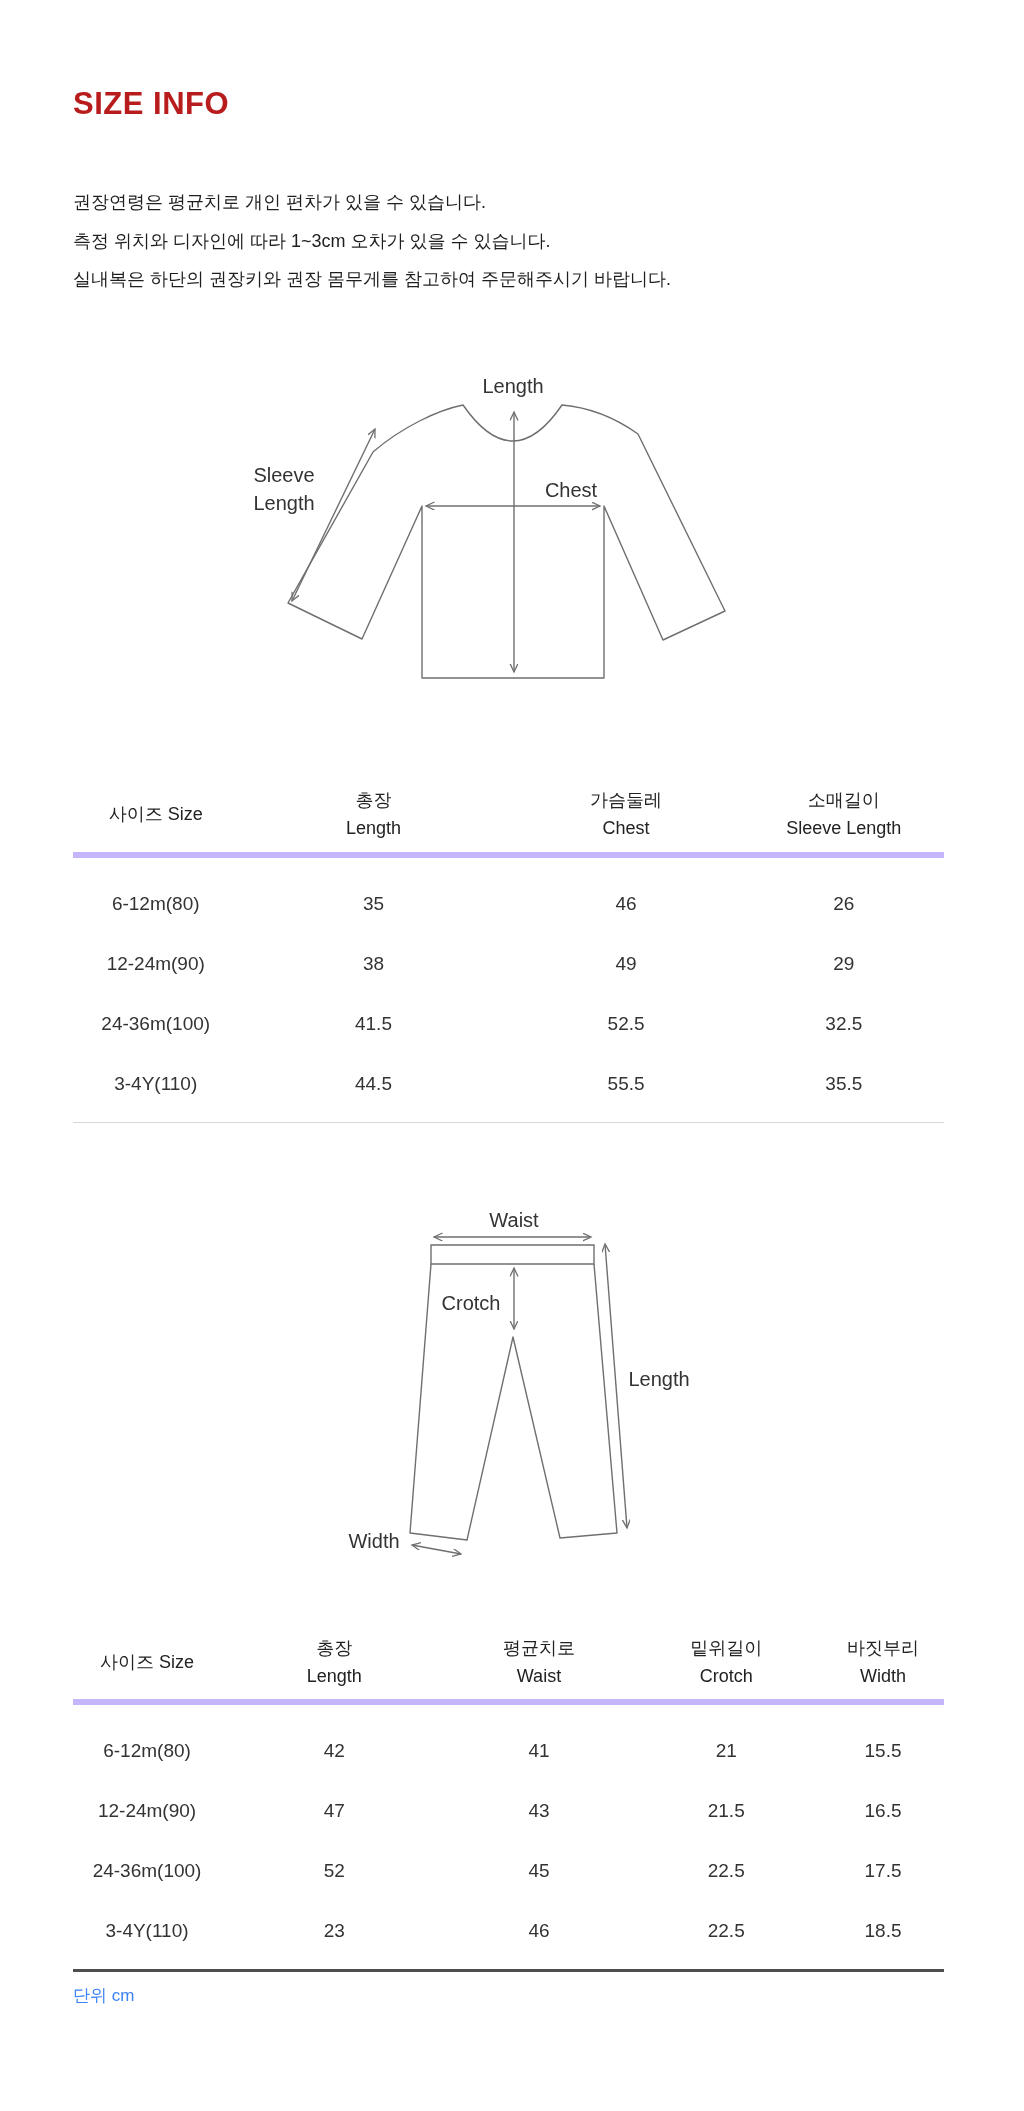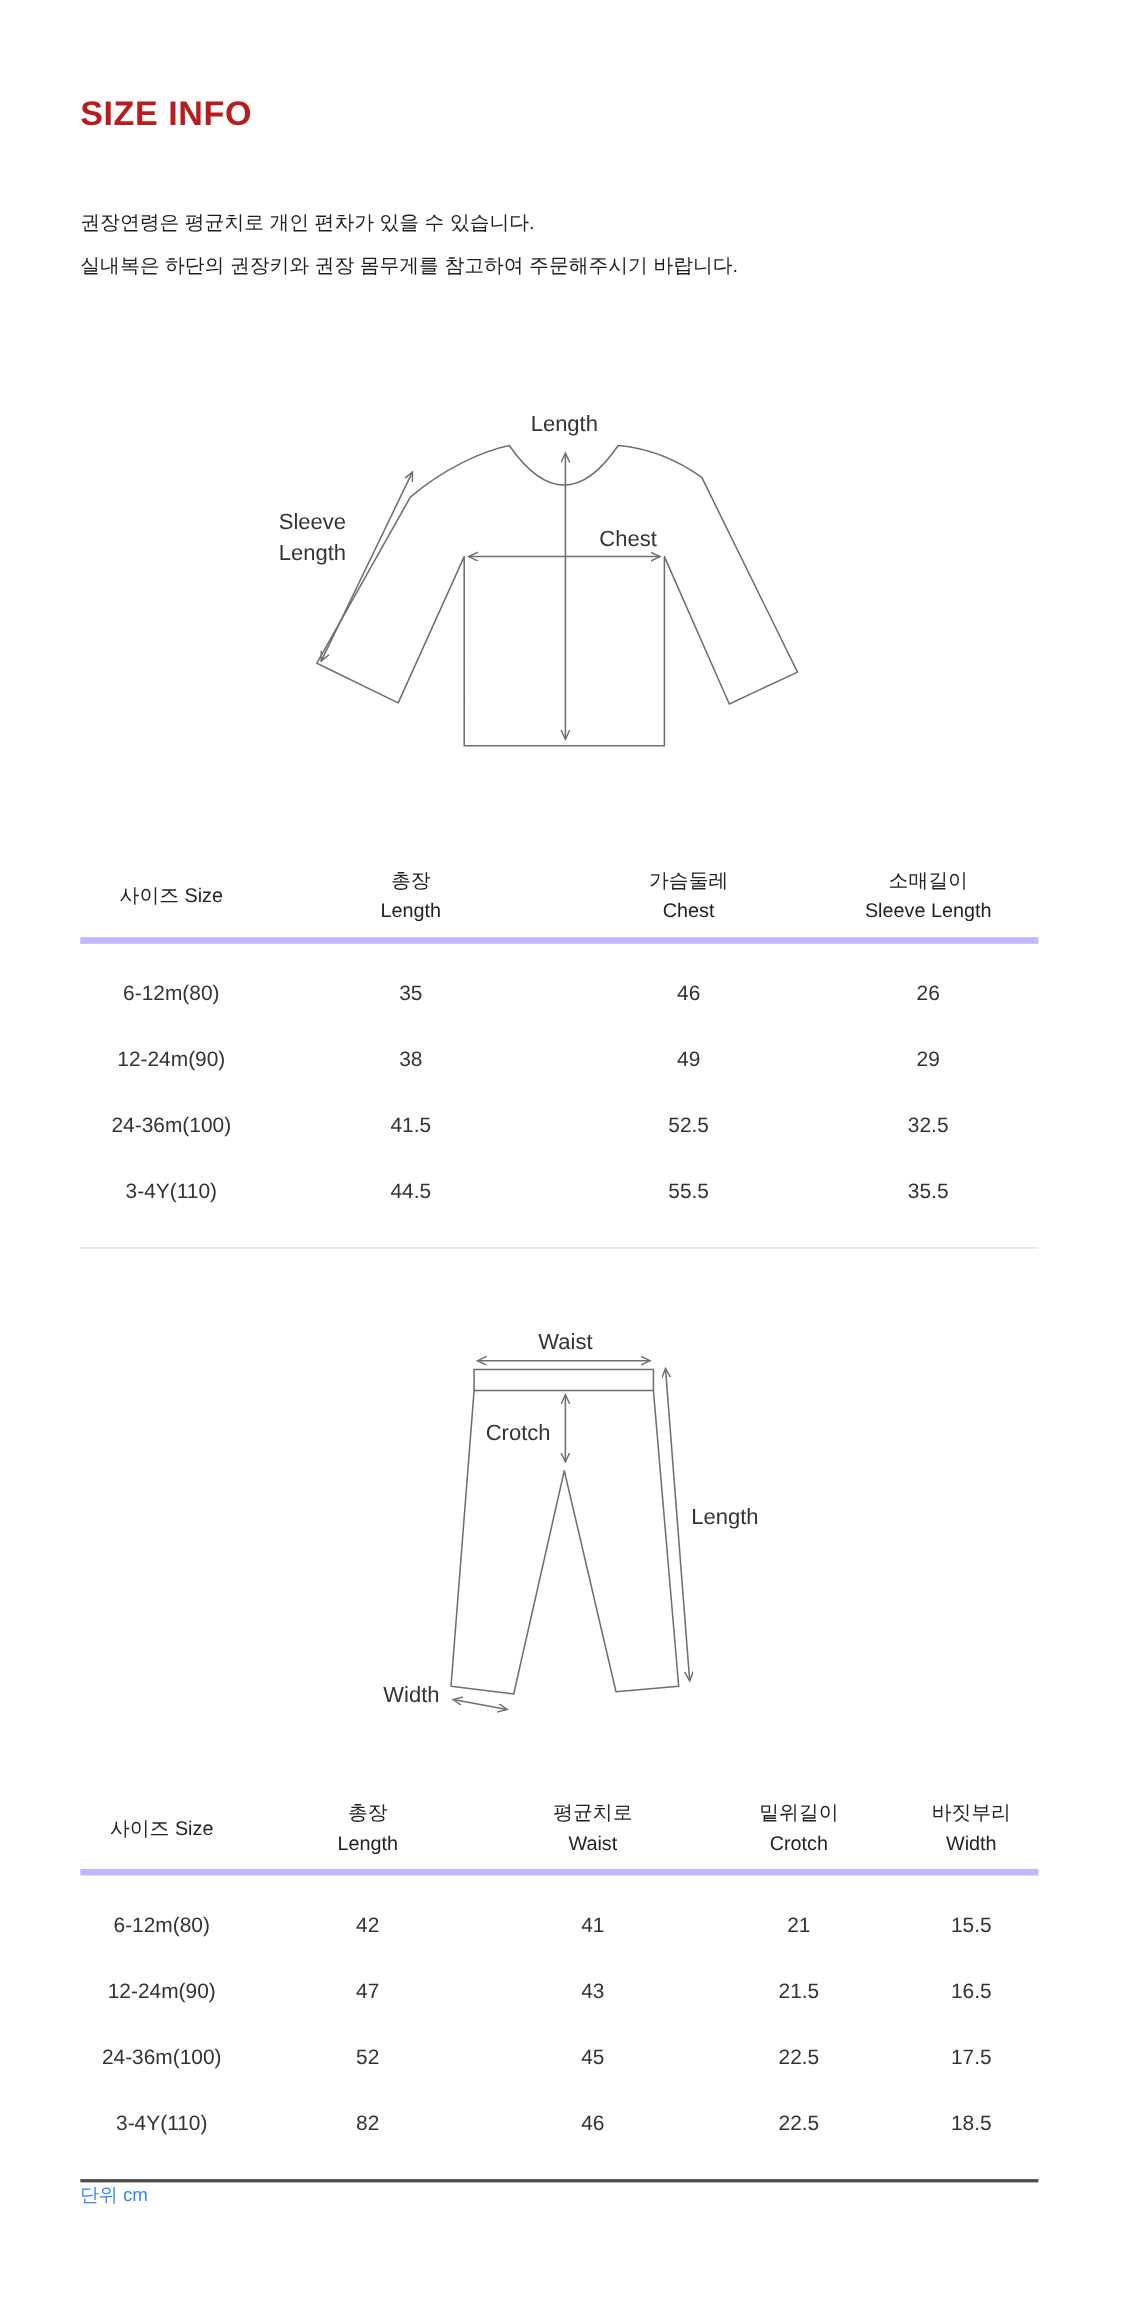--- a/index.html
+++ b/index.html
@@ -25,38 +25,39 @@
   
   .size-table{position:absolute;left:73px;width:871px;}
   .thead{
     display:grid;box-sizing:border-box;align-items:center;
     border-bottom:6px solid #c4b5fd;
   }
   .t1 .thead{grid-template-columns:19% 31% 27% 23%;height:96px;padding-top:14px;}
   .t2 .thead{grid-template-columns:17% 26% 21% 22% 14%;height:110px;padding-top:30px;}
   .thcell{display:flex;flex-direction:column;align-items:center;justify-content:center;
     font-size:18px;line-height:28px;color:#222;text-align:center;}
-  .tbody{padding:16px 0 20px 0;}
+  .tbody{padding:16px 0 8px 0;}
   .trow{display:grid;height:60px;align-items:center;}
   .t1 .trow{grid-template-columns:19% 31% 27% 23%;}
   .t2 .trow{grid-template-columns:17% 26% 21% 22% 14%;}
   .cell{text-align:center;font-size:19px;color:#333;}
   .t1 .tbody{border-bottom:1px solid #d7d7d7;}
   .t2 .tbody{border-bottom:3px solid #4e4e4e;}
   .unit-note{position:absolute;left:73px;top:1984px;font-size:17px;color:#3b82f6;}
 </style>
 </head>
 <body>
 
 <div class="page">
 
   <div class="page-title">SIZE INFO</div>
 
   <div class="notes">
     <div>권장연령은 평균치로 개인 편차가 있을 수 있습니다.</div>
+    <div>측정 위치와 디자인에 따라 1~3cm 오차가 있을 수 있습니다.</div>
     <div>실내복은 하단의 권장키와 권장 몸무게를 참고하여 주문해주시기 바랍니다.</div>
   </div>
 
   <svg class="diag" style="left:270px;top:372px;" width="470" height="310" viewBox="0 0 470 310">
     <defs>
       <marker id="ah" markerWidth="12" markerHeight="10" refX="8.5" refY="4" orient="auto-start-reverse" markerUnits="userSpaceOnUse">
         <path d="M0,0 L8.5,4 L0,8" fill="none" stroke="#6f6f6f" stroke-width="1.3"></path>
       </marker>
     </defs>
     <path d="M193,33 C168,38 132,55 103,80 L18,231 L92,267 L152,134 L152,306 L334,306 L334,134
@@ -166,21 +167,21 @@
       </div>
       <div class="trow">
         <div class="cell">24-36m(100)</div>
         <div class="cell">52</div>
         <div class="cell">45</div>
         <div class="cell">22.5</div>
         <div class="cell">17.5</div>
       </div>
       <div class="trow">
         <div class="cell">3-4Y(110)</div>
-        <div class="cell">82</div>
+        <div class="cell">23</div>
         <div class="cell">46</div>
         <div class="cell">22.5</div>
         <div class="cell">18.5</div>
       </div>
     </div>
   </div>
 
   <div class="unit-note">단위 cm</div>
 
 </div>

